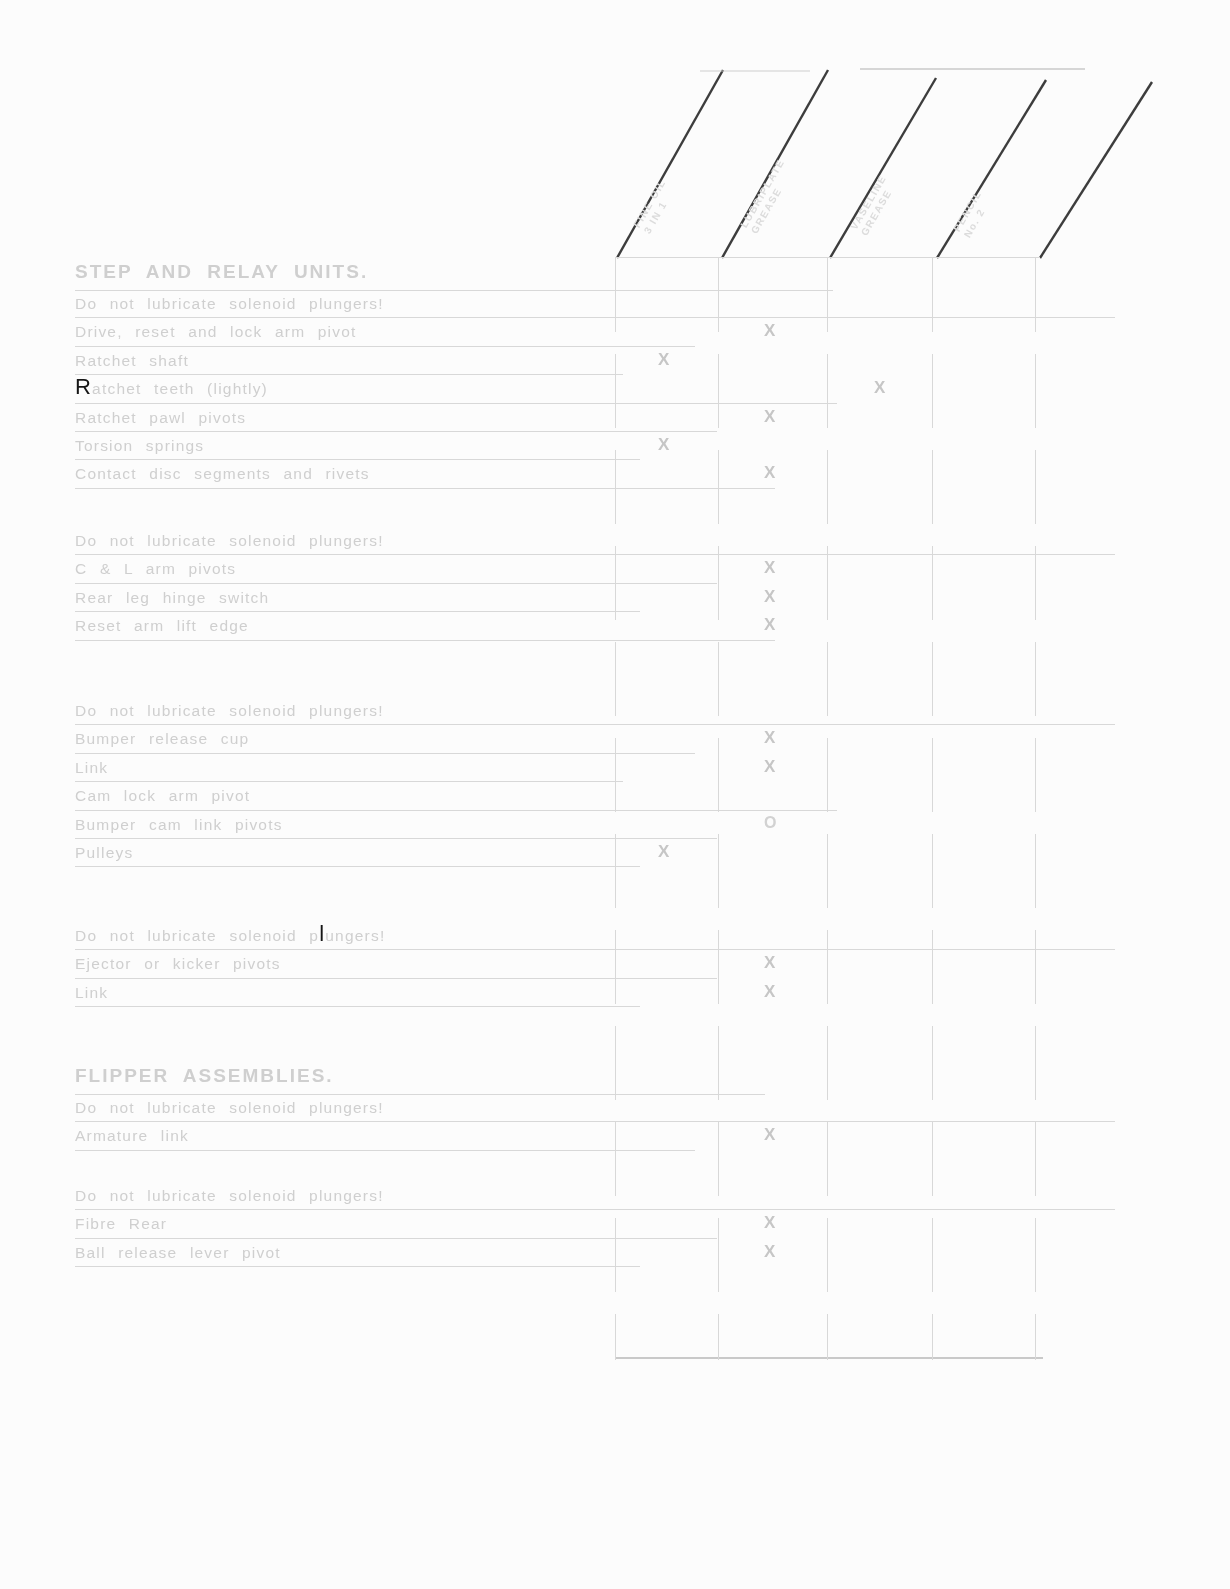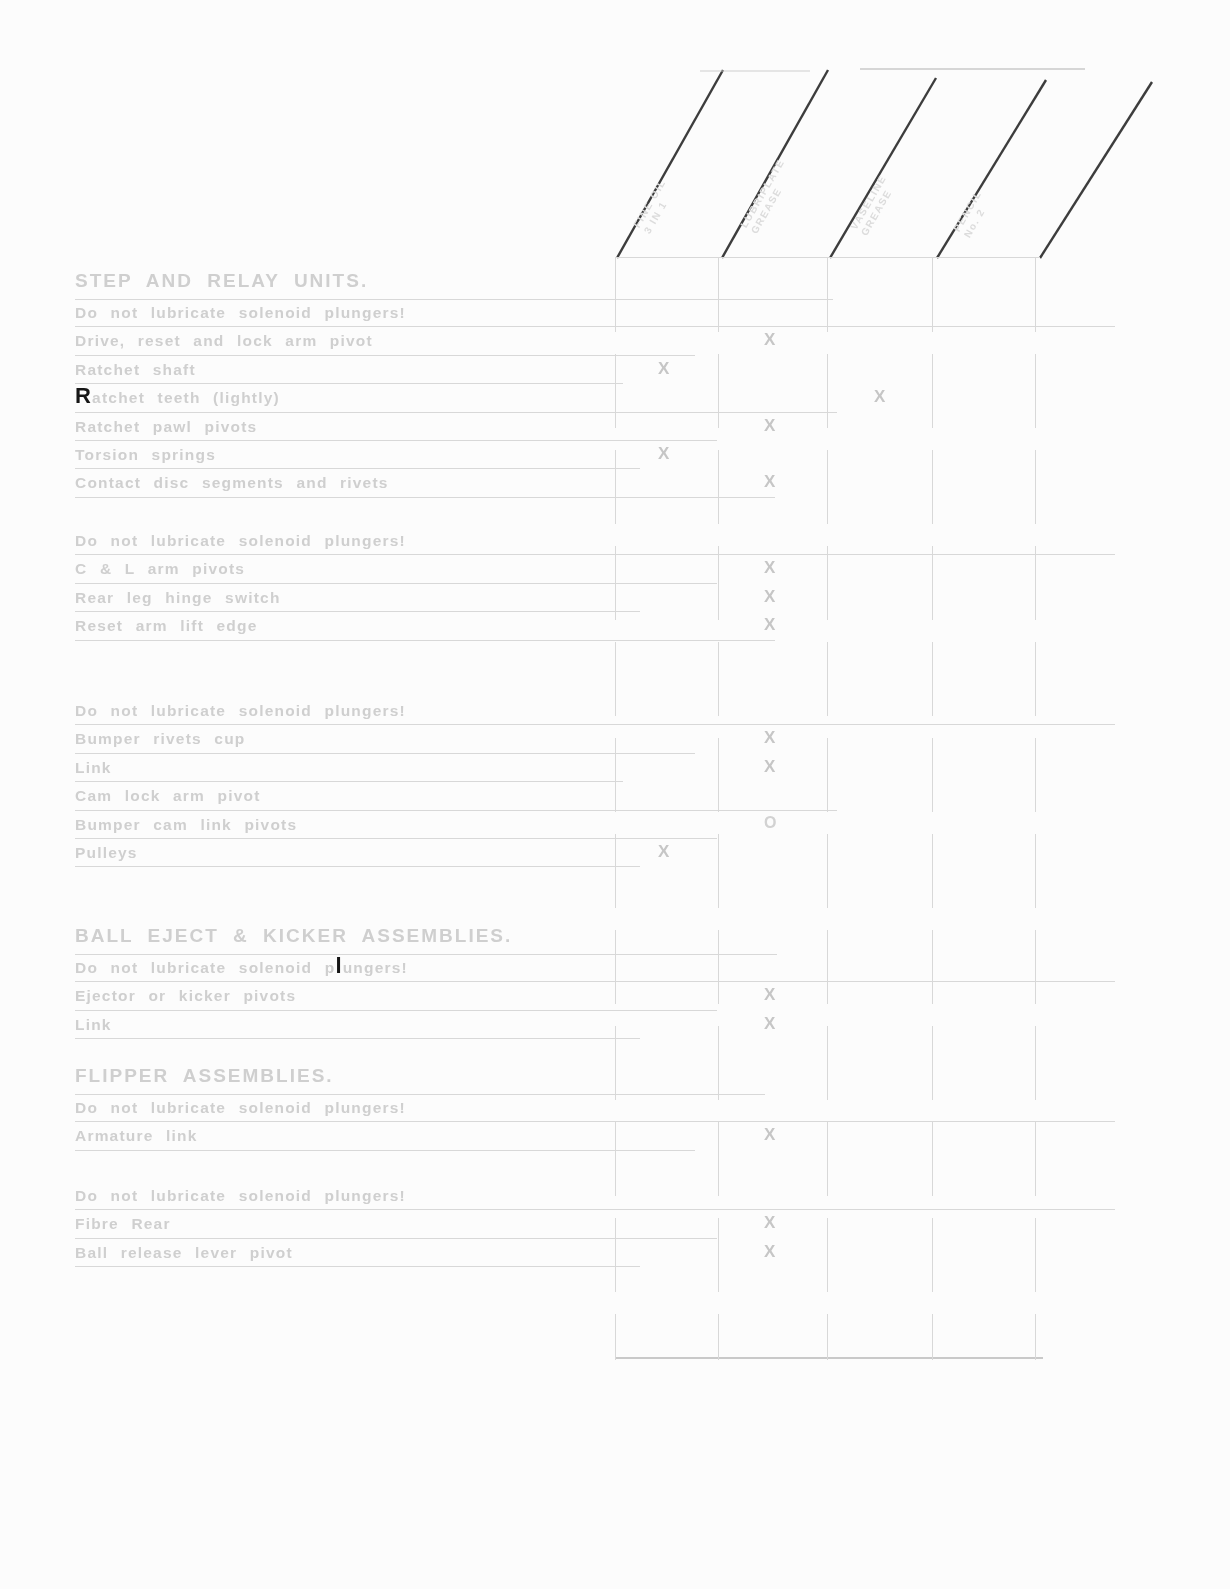--- a/index.html
+++ b/index.html
@@ -44,21 +44,21 @@
   .sec-heading{
     position:relative;
     font-size:19px;font-weight:bold;letter-spacing:2px;word-spacing:7px;
     color:var(--ink-faint,#cfcfcf);
     height:32px;white-space:pre;
   }
   .sec-heading .hline{position:absolute;left:0;bottom:2px;height:1px;background:var(--line-light,#d8d8d8);}
   .row{position:relative;height:28.4px;}
   .row-label{
     position:absolute;left:0;top:2px;
-    font-size:15.5px;font-weight:bold;letter-spacing:1.2px;word-spacing:7px;
+    font-size:15.5px;font-weight:normal;letter-spacing:1.2px;word-spacing:7px;
     color:var(--ink-faint,#cfcfcf);
     white-space:pre;
   }
   .row-label .dark{color:var(--ink-dark,#161616);font-size:22px;line-height:10px;}
   .row .uline{position:absolute;left:0;bottom:3px;height:1px;background:var(--line-light,#d8d8d8);}
   .mark{
     position:absolute;top:0px;
     font-size:17px;font-weight:bold;
     color:var(--ink-mark,#c6c6c6);
     letter-spacing:0;
@@ -104,21 +104,21 @@
       <div class="colhead" style="left: 869px; top: 214px;">
         <div>VASELINE</div>
         <div>GREASE</div>
       </div>
       <div class="colhead" style="left: 972px; top: 216px;">
         <div>PENCIL</div>
         <div>No. 2</div>
       </div>
     </div>
   <div id="sections">
-      <div class="section" style="top: 270px;">
+      <div class="section" style="top: 261px;">
         <div class="sec-heading">STEP AND RELAY UNITS.<div class="hline" style="width: 758px;"></div></div>
         <div class="row">
           <span class="row-label">Do not lubricate solenoid plungers!</span>
           <div class="uline" style="width: 1040px;"></div>
         </div>
         <div class="row">
           <span class="row-label">Drive, reset and lock arm pivot</span>
           <div class="uline" style="width: 620px;"></div>
           <span class="mark" style="left: 689px;">X</span>
         </div>
@@ -168,21 +168,21 @@
           <div class="uline" style="width: 700px;"></div>
           <span class="mark" style="left: 689px;">X</span>
         </div>
       </div>
       <div class="section" style="top: 700px;">
         <div class="row">
           <span class="row-label">Do not lubricate solenoid plungers!</span>
           <div class="uline" style="width: 1040px;"></div>
         </div>
         <div class="row">
-          <span class="row-label">Bumper rivets cup</span>
+          <span class="row-label">Bumper release cup</span>
           <div class="uline" style="width: 620px;"></div>
           <span class="mark" style="left: 689px;">X</span>
         </div>
         <div class="row">
           <span class="row-label">Link</span>
           <div class="uline" style="width: 548px;"></div>
           <span class="mark" style="left: 689px;">X</span>
         </div>
         <div class="row">
           <span class="row-label">Cam lock arm pivot</span>
@@ -193,21 +193,20 @@
           <div class="uline" style="width: 642px;"></div>
           <span class="mark circle" style="left: 689px;">O</span>
         </div>
         <div class="row">
           <span class="row-label">Pulleys</span>
           <div class="uline" style="width: 565px;"></div>
           <span class="mark" style="left: 583px;">X</span>
         </div>
       </div>
       <div class="section" style="top: 925px;">
-        <div class="sec-heading">BALL EJECT &amp; KICKER ASSEMBLIES.<div class="hline" style="width: 702px;"></div></div>
         <div class="row">
           <span class="row-label"><span>D</span><span>o</span><span> </span><span>n</span><span>o</span><span>t</span><span> </span><span>l</span><span>u</span><span>b</span><span>r</span><span>i</span><span>c</span><span>a</span><span>t</span><span>e</span><span> </span><span>s</span><span>o</span><span>l</span><span>e</span><span>n</span><span>o</span><span>i</span><span>d</span><span> </span><span>p</span><span class="dark">l</span><span>u</span><span>n</span><span>g</span><span>e</span><span>r</span><span>s</span><span>!</span></span>
           <div class="uline" style="width: 1040px;"></div>
         </div>
         <div class="row">
           <span class="row-label">Ejector or kicker pivots</span>
           <div class="uline" style="width: 642px;"></div>
           <span class="mark" style="left: 689px;">X</span>
         </div>
         <div class="row">

